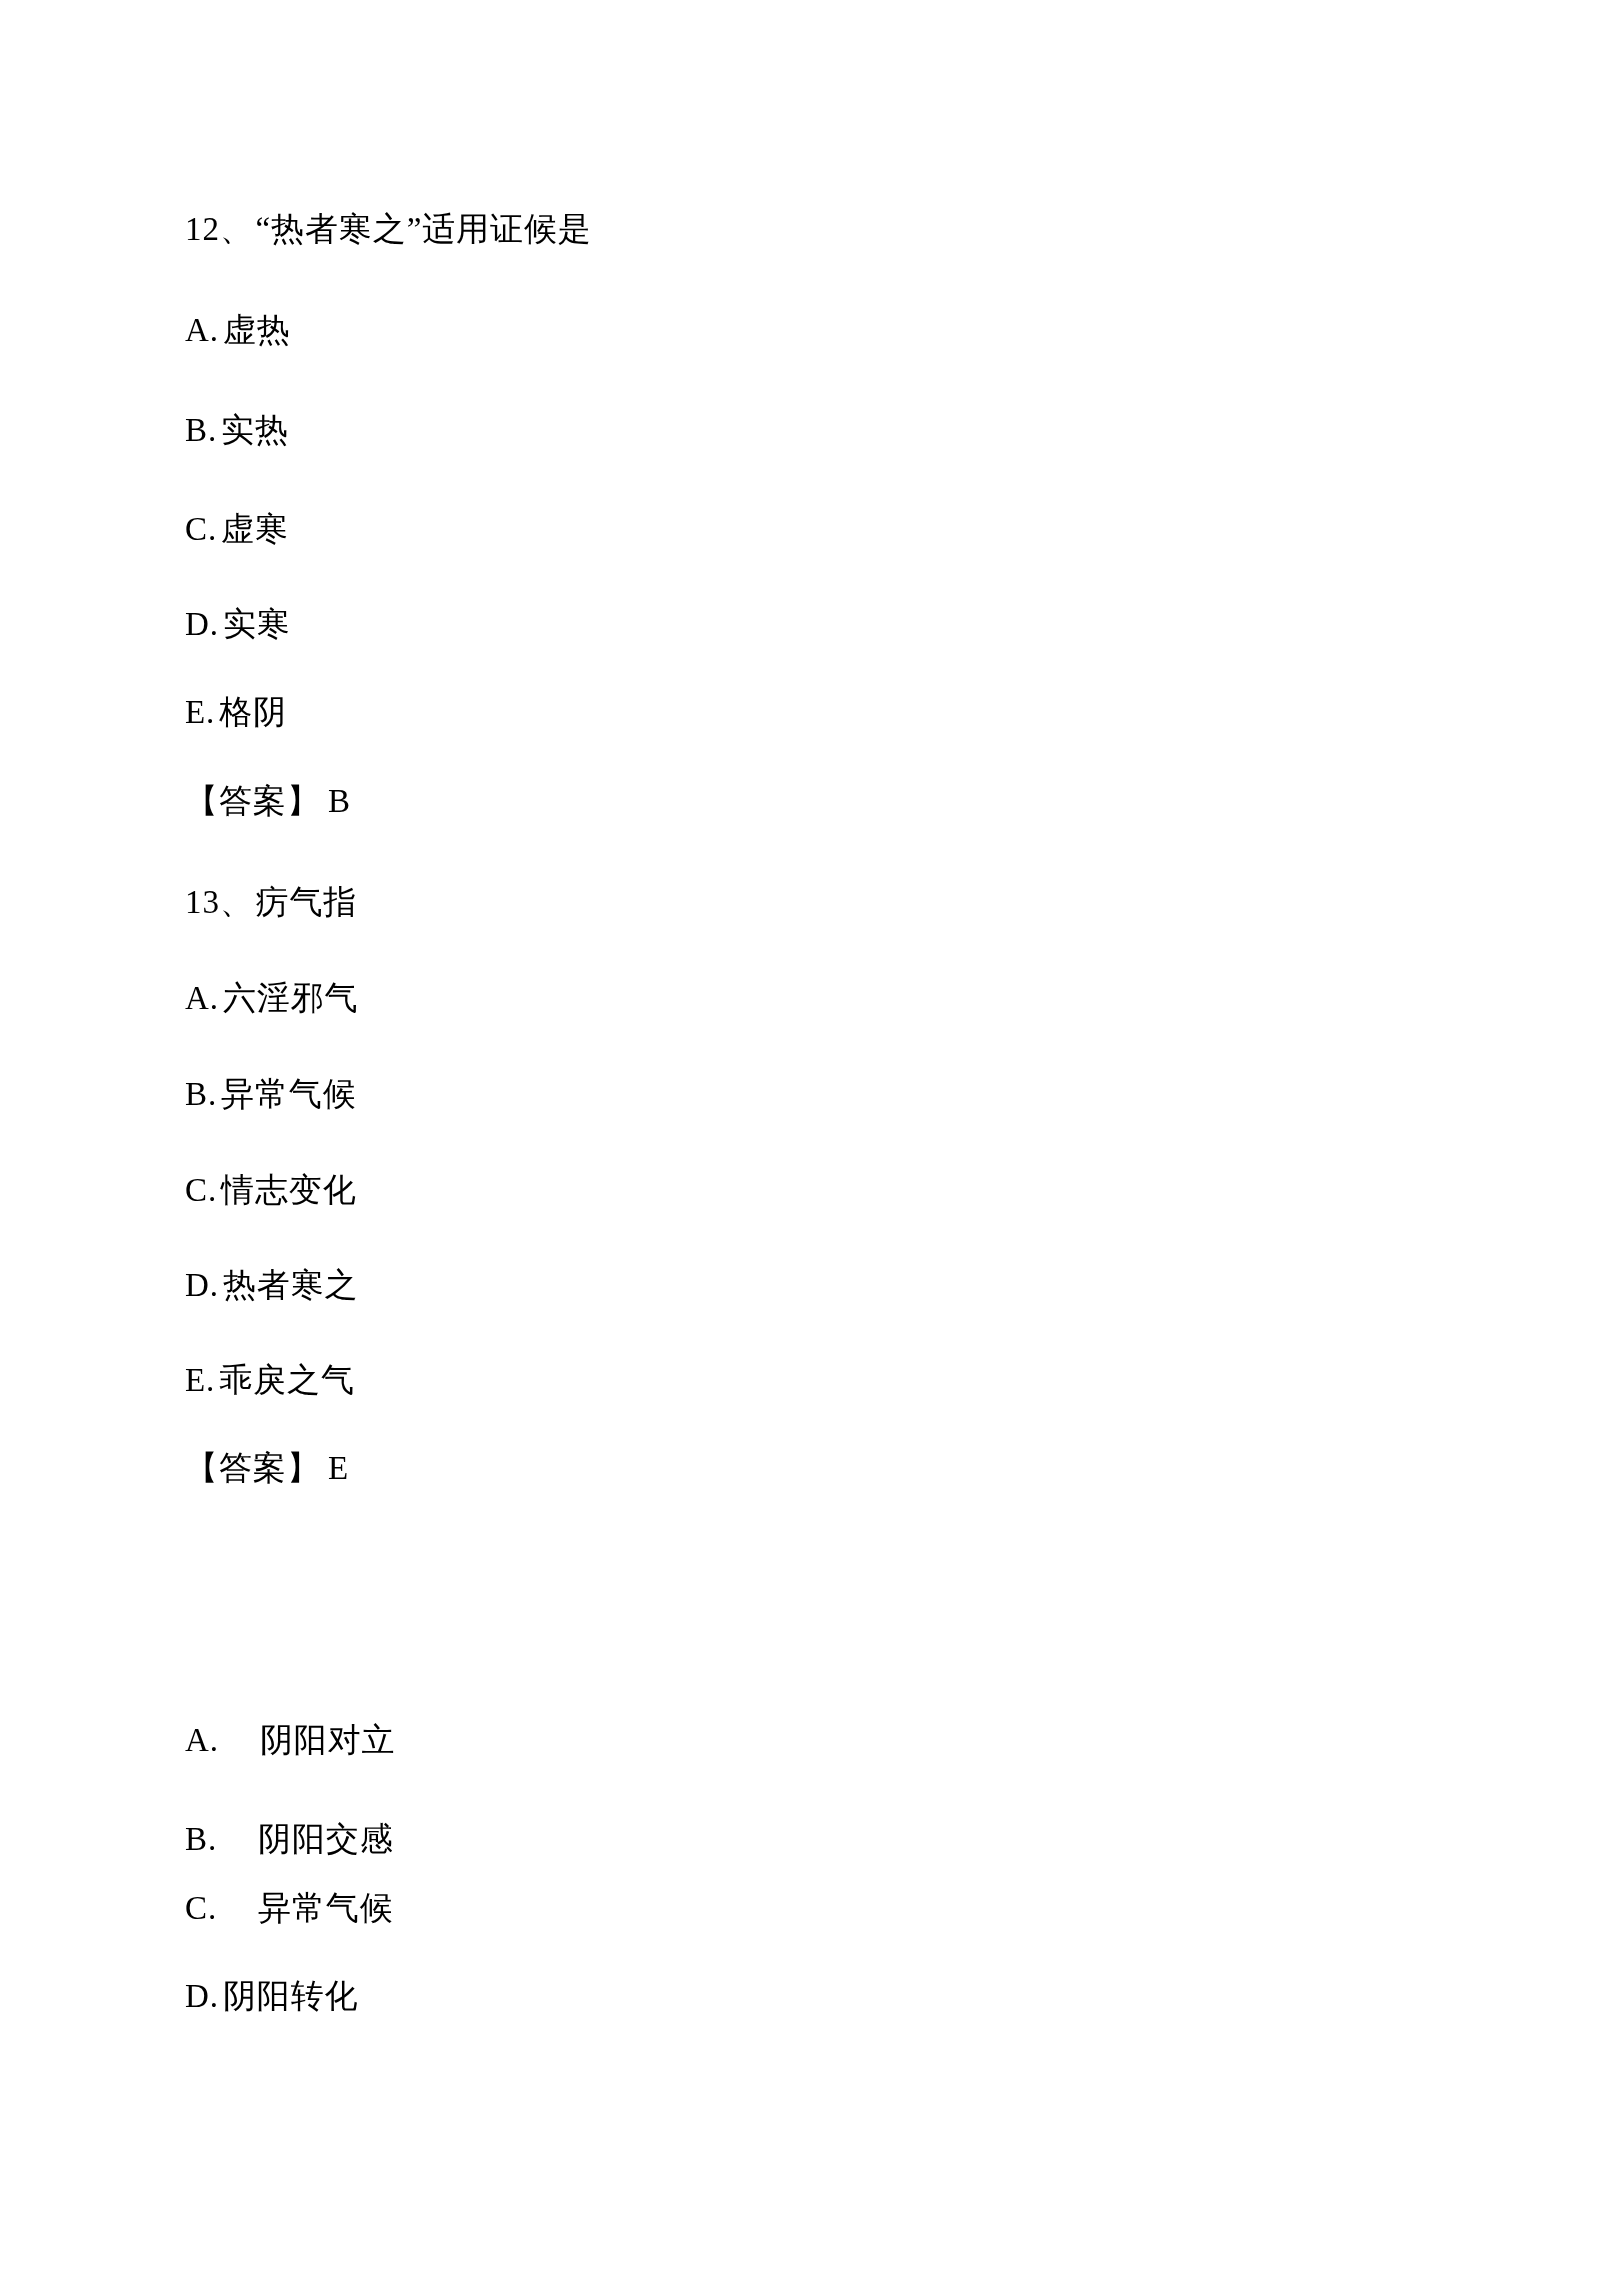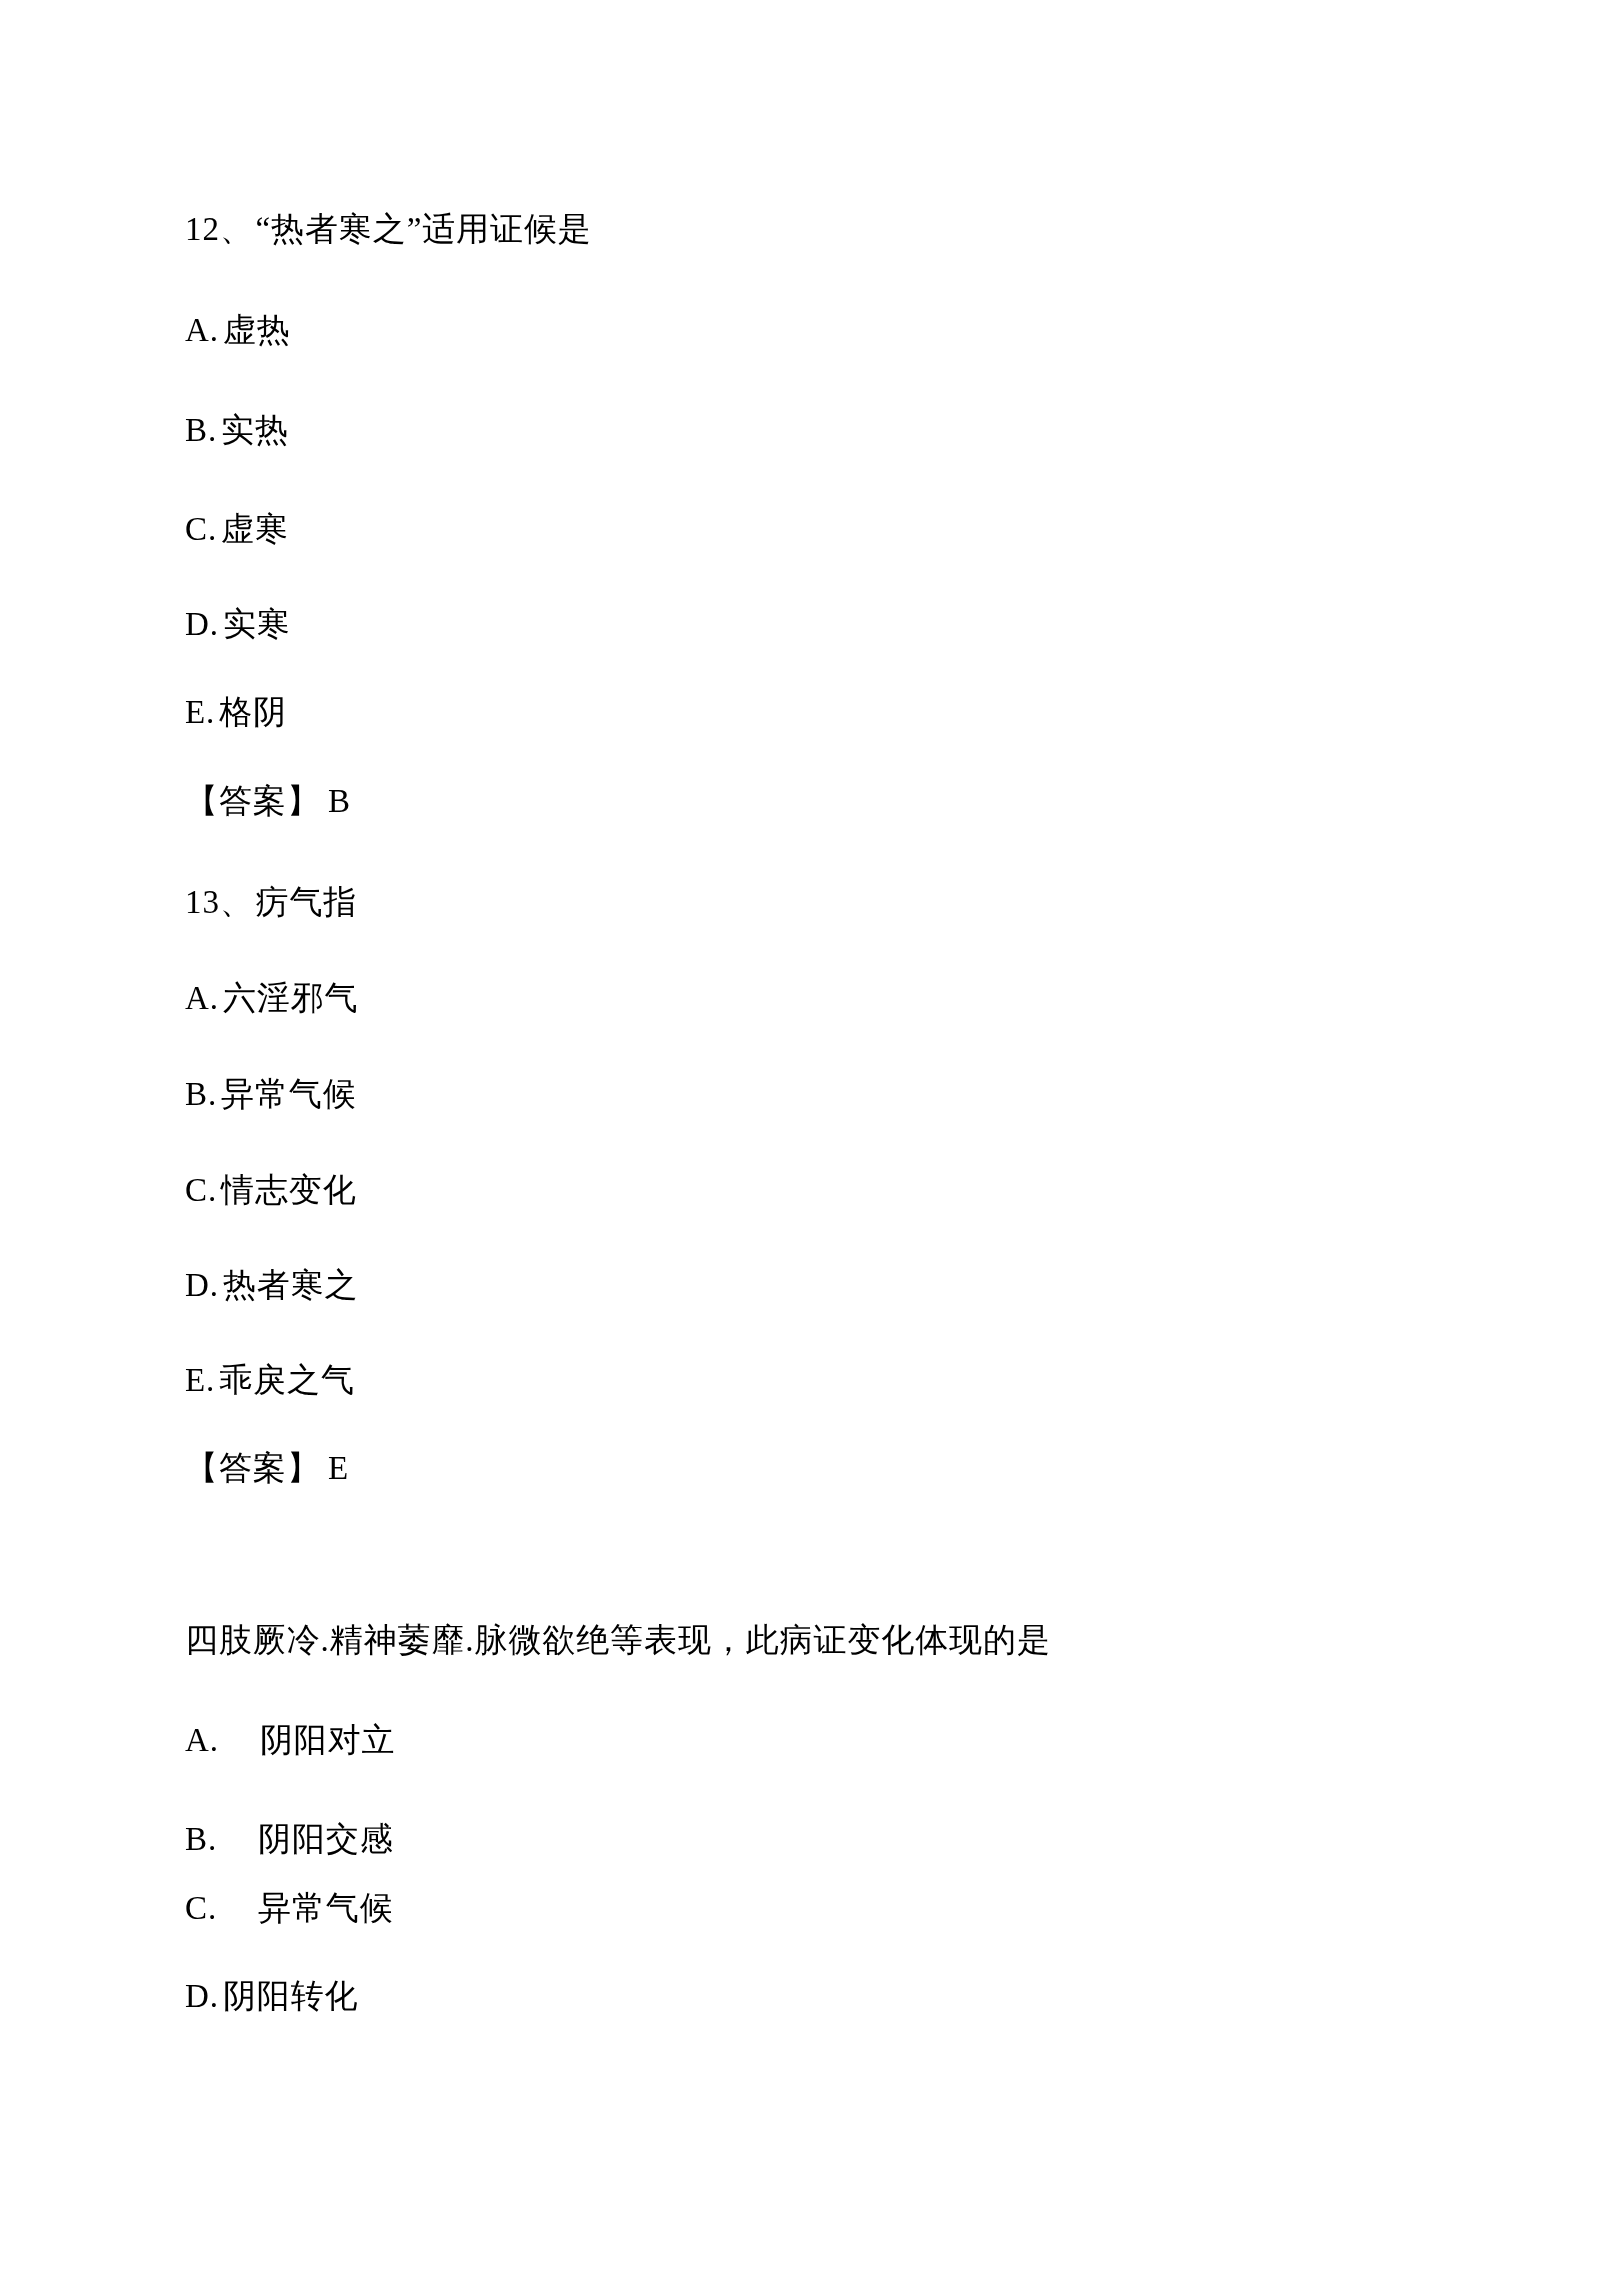--- a/index.html
+++ b/index.html
@@ -72,23 +72,20 @@
   <div class="line" style="top:1263px">
     <span>D.</span><span class="opt-text-narrow">热者寒之</span>
   </div>
   <div class="line" style="top:1358px">
     <span>E.</span><span class="opt-text-narrow">乖戾之气</span>
   </div>
   <div class="line" style="top:1446px">
     <span>【答案】</span><span class="ans-value">E</span>
   </div>
 
-  <div class="line" style="top:1618px">
-    <span>四肢厥冷.精神萎靡.脉微欲绝等表现，此病证变化体现的是</span>
-  </div>
   <div class="line" style="top:1718px">
     <span>A.</span><span class="opt-text-wide">阴阳对立</span>
   </div>
   <div class="line" style="top:1817px">
     <span>B.</span><span class="opt-text-wide">阴阳交感</span>
   </div>
   <div class="line" style="top:1886px">
     <span>C.</span><span class="opt-text-wide">异常气候</span>
   </div>
   <div class="line" style="top:1974px">

